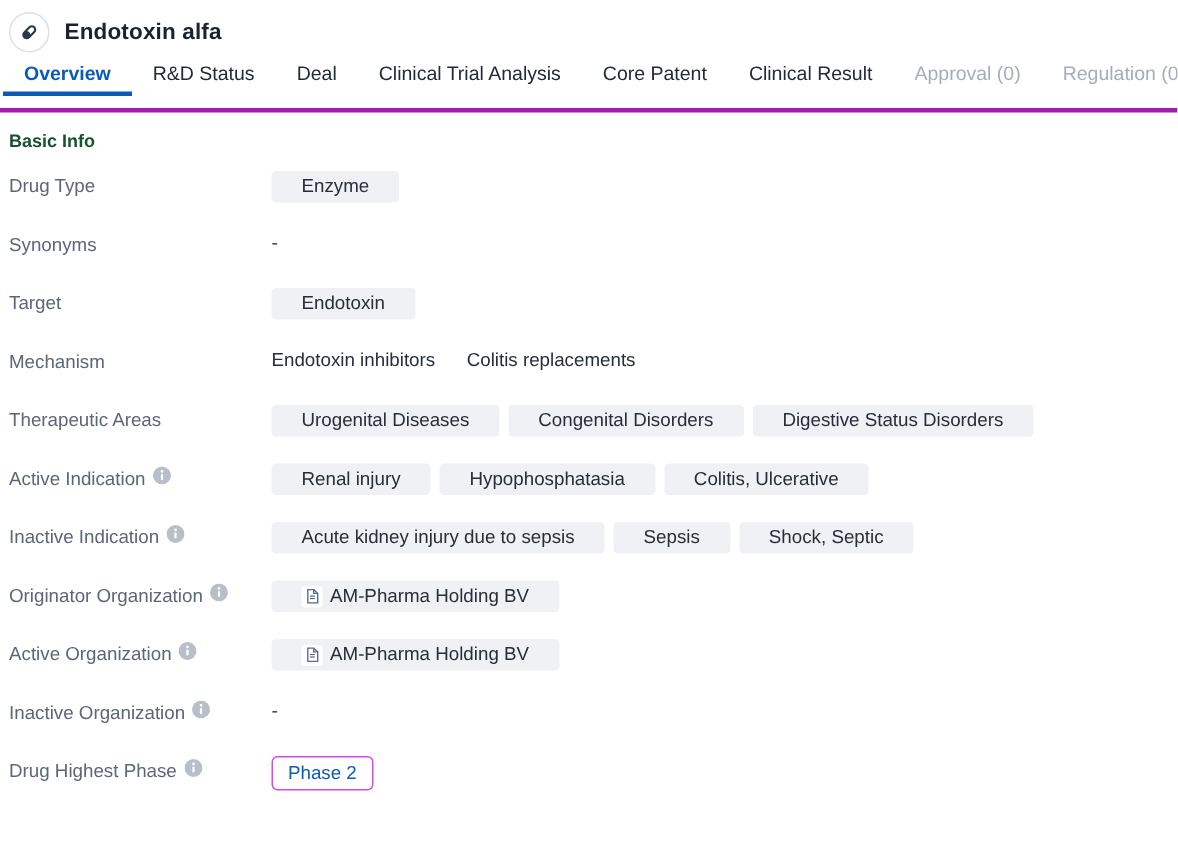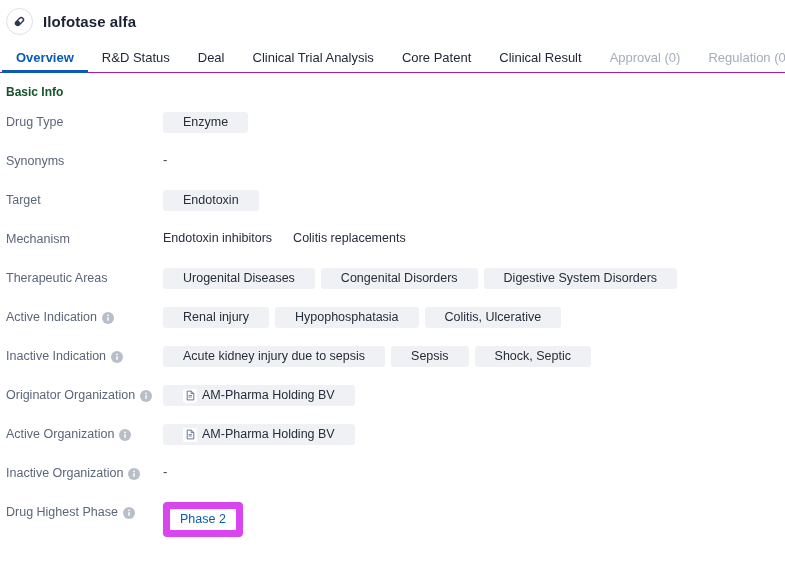--- a/index.html
+++ b/index.html
@@ -39,24 +39,24 @@
   .page-title {
     font-size: 15px;
     font-weight: bold;
     color: #1b2233;
     letter-spacing: .1px;
   }
 
   
   .tabbar {
     display: flex;
-    align-items: flex-end;
+    align-items: flex-start;
     gap: 0;
     height: 30px;
-    border-bottom: 1px solid #a21caf;
+    border-bottom: 3px solid #a21caf;
     padding-left: 2px;
     margin-bottom: 0;
   }
   .tab {
     position: relative;
     padding: 0 14px 8px 14px;
     font-size: 13px;
     color: #222a38;
     line-height: 1;
     cursor: pointer;
@@ -91,28 +91,28 @@
     padding-left: 6px;
     margin-bottom: 12px;
   }
   .row {
     display: flex;
     align-items: flex-start;
     min-height: 22px;
     margin-bottom: 17px;
   }
   .row-label {
-    width: 163px;
+    width: 181px;
     flex: none;
     padding-left: 6px;
     box-sizing: border-box;
     font-size: 12.5px;
     color: #5c6679;
     display: flex;
-    align-items: center;
+    align-items: flex-start;
     gap: 5px;
     line-height: 18px;
     padding-top: 2px;
   }
   .info-icon {
     width: 12px;
     height: 12px;
     flex: none;
     display: inline-block;
   }
@@ -158,21 +158,21 @@
     justify-content: center;
     background: #ffffff;
     border-radius: 2px;
   }
   .org-icon.faded { opacity: .45; }
   .org-icon svg { display: block; }
   .phase-badge {
     display: inline-flex;
     align-items: center;
     justify-content: center;
-    border: 7px solid #d946ef;
+    border: 1px solid #d946ef;
     border-radius: 4px;
     background: #ffffff;
     color: #0a5bb5;
     font-size: 12.5px;
     padding: 3px 10px;
     line-height: 15px;
     white-space: nowrap;
   }
 </style>
 </head>
@@ -180,21 +180,21 @@
 
 <div class="header">
   <div class="drug-avatar">
     <svg width="15" height="15" viewBox="0 0 16 16" aria-hidden="true">
       <g transform="rotate(-45 8 8)">
         <rect x="3" y="5.6" width="10" height="4.8" rx="2.4" fill="none" stroke="#2b3650" stroke-width="1.5"></rect>
         <rect x="3" y="5.6" width="5" height="4.8" rx="2.4" fill="#2b3650"></rect>
       </g>
     </svg>
   </div>
-  <div class="page-title">Ilofotase alfa</div>
+  <div class="page-title">Endotoxin alfa</div>
 </div>
 
 <div class="tabbar">
   <div class="tab active">Overview</div>
   <div class="tab">R&amp;D Status</div>
   <div class="tab">Deal</div>
   <div class="tab">Clinical Trial Analysis</div>
   <div class="tab">Core Patent</div>
   <div class="tab">Clinical Result</div>
   <div class="tab disabled">Approval (0)</div>
@@ -244,21 +244,21 @@
     </div>
   </div>
 
   <div class="row">
     <div class="row-label">
       <span>Therapeutic Areas</span>
     </div>
     <div class="row-value">
       <span class="chip">Urogenital Diseases</span>
       <span class="chip">Congenital Disorders</span>
-      <span class="chip">Digestive System Disorders</span>
+      <span class="chip">Digestive Status Disorders</span>
     </div>
   </div>
 
   <div class="row">
     <div class="row-label">
       <span>Active Indication</span>
       <span class="info-icon">
         <svg width="12" height="12" viewBox="0 0 12 12" aria-hidden="true">
           <circle cx="6" cy="6" r="6" fill="#b9bfc9"></circle>
           <rect x="5.25" y="5" width="1.5" height="4" rx="0.7" fill="#ffffff"></rect>

